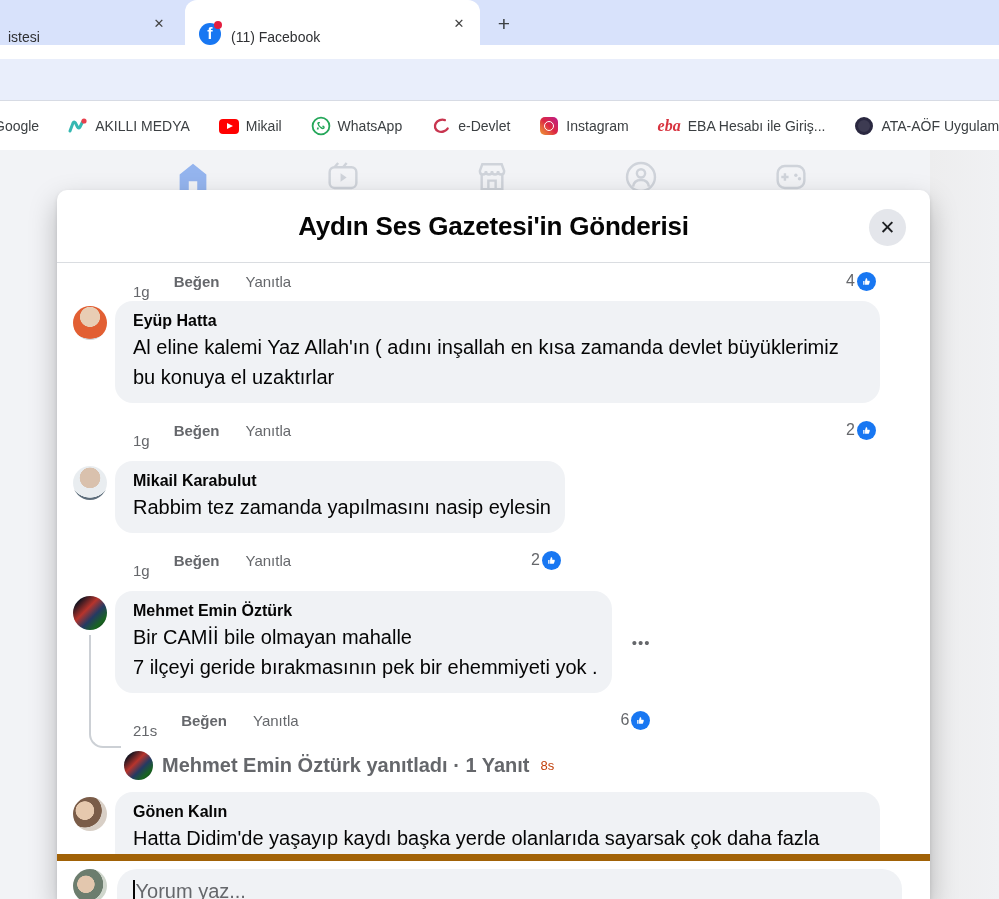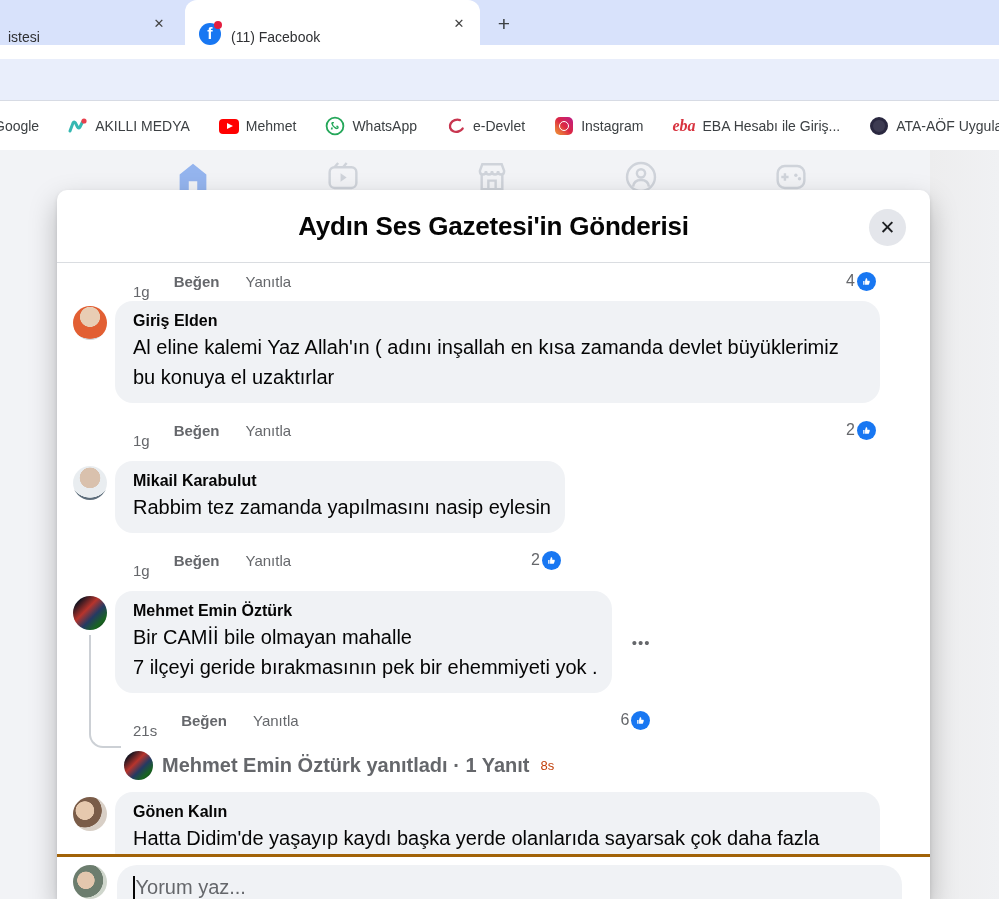--- a/index.html
+++ b/index.html
@@ -91,21 +91,21 @@
     padding:4px; border:none; background:transparent; }
   .c-actions { padding:8px 4px 10px 18px; }
 
   .reply-row { display:flex; align-items:center; gap:9px; margin:2px 0 12px 51px; cursor:pointer; }
   .reply-avatar { width:29px; height:29px; border-radius:50%; flex:0 0 auto; }
   .reply-text { font-size:20px; font-weight:bold; color:#65676b; }
   .reply-time { font-size:13px; color:#c2410c; margin-left:2px; }
   .thread-line { position:absolute; left:16px; top:44px; width:32px; height:113px;
     border-left:2px solid #ccd0d5; border-bottom:2px solid #ccd0d5; border-bottom-left-radius:14px; }
 
-  .composer-wrap { position:absolute; left:0; top:664px; width:873px; border-top:3px solid #a16207;
+  .composer-wrap { position:absolute; left:0; top:664px; width:873px; border-top:7px solid #a16207;
     background:#fff; padding:8px 16px 0 16px; display:flex; gap:10px; height:45px; }
   .composer-avatar { width:34px; height:34px; border-radius:50%; flex:0 0 auto; }
   .composer-field { position:relative; flex:1; max-width:785px; height:60px; background:#f0f2f5;
     border-radius:20px; padding:9px 14px 0 16px; display:flex; align-items:flex-start; }
   .caret { width:1.5px; height:26px; background:#050505; margin-right:1px; margin-top:2px; }
   .composer-input { border:none; outline:none; background:transparent; font-size:20px; color:#050505;
     width:100%; font-family:"Liberation Sans", sans-serif; padding-top:2px; }
   .composer-input::placeholder { color:#65676b; }
 </style>
 </head>
@@ -139,21 +139,21 @@
         <path d="M2 15 L5 7 Q6 5 7.5 7 L9.5 11 Q10.5 13 12 11 L14.5 6" stroke="#35b8b2" stroke-width="3" fill="none" stroke-linecap="round"></path>
         <circle cx="16" cy="5" r="2.6" fill="#e8414d"></circle>
       </svg>
     </span>
     <span>AKILLI MEDYA</span>
   </div>
   <div class="bm">
     <span class="bm-ic">
         <span class="ic-yt"></span>
       </span>
-    <span>Mehmet</span>
+    <span>Mikail</span>
   </div>
   <div class="bm">
     <span class="bm-ic">
       <svg width="20" height="20" viewBox="0 0 20 20">
         <circle cx="10" cy="10" r="8.4" fill="none" stroke="#25a75a" stroke-width="1.8"></circle>
         <path d="M6.5 13.5 L7.2 11.5" stroke="#25a75a" stroke-width="1.6" fill="none"></path>
         <path d="M7 7.5 Q7.5 10.5 10.5 12 Q12.5 13 13 11.5 Q13.2 10.8 12 10.3 M7 7.5 Q7.2 6.3 8.3 6.8" stroke="#25a75a" stroke-width="1.5" fill="none" stroke-linecap="round"></path>
       </svg>
     </span>
     <span>WhatsApp</span>
@@ -234,21 +234,21 @@
             </svg>
         </span>
       </div>
     </div>
 
     <div class="comment">
       <div class="avatar av-eyup"></div>
       <div class="c-main">
         <div class="bubble-row">
           <div class="bubble">
-            <div class="c-author">Giriş Elden</div>
+            <div class="c-author">Eyüp Hatta</div>
             <div class="c-text">Al eline kalemi Yaz Allah'ın ( adını inşallah en kısa zamanda devlet büyüklerimiz bu konuya el uzaktırlar</div>
           </div>
         </div>
         <div class="actions-row c-actions">
           <div class="actions-left">
             <span class="time">1g</span>
             <span class="act-like">Beğen</span>
             <span class="act-reply">Yanıtla</span>
           </div>
           <div class="badge">

